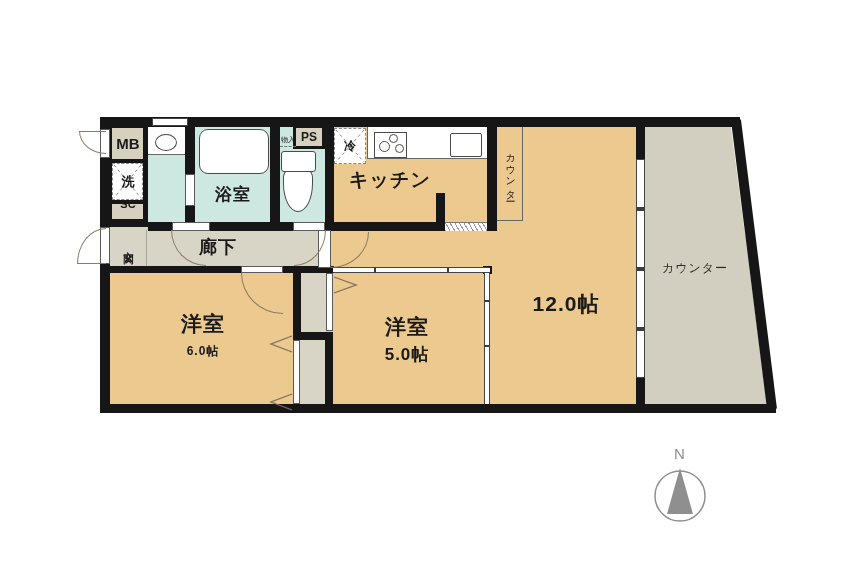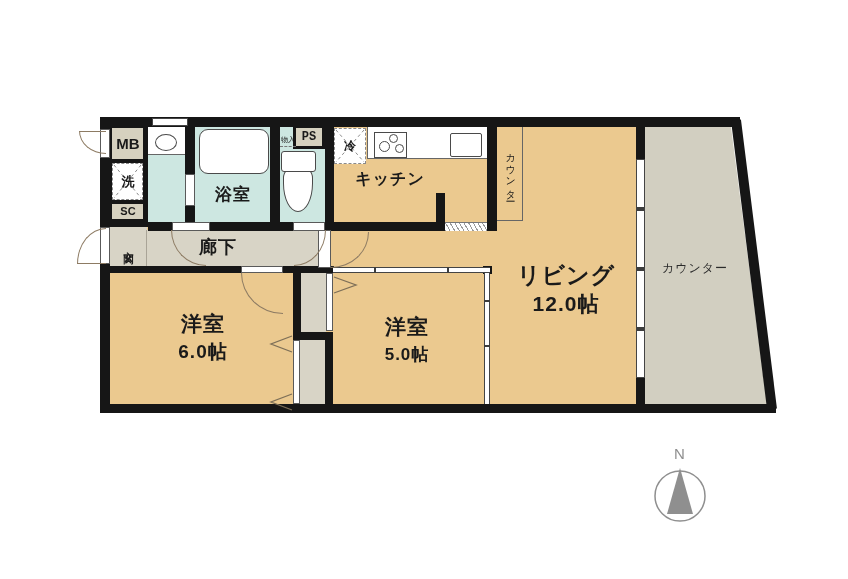--- a/index.html
+++ b/index.html
@@ -139,31 +139,30 @@
     <line x1="114" y1="165" x2="141" y2="198" stroke="#8a8a8a" stroke-width="1" stroke-dasharray="3,3"></line>
     <line x1="141" y1="165" x2="114" y2="198" stroke="#8a8a8a" stroke-width="1" stroke-dasharray="3,3"></line>
     <line x1="336" y1="130" x2="364" y2="162" stroke="#8a8a8a" stroke-width="1" stroke-dasharray="3,3"></line>
     <line x1="364" y1="130" x2="336" y2="162" stroke="#8a8a8a" stroke-width="1" stroke-dasharray="3,3"></line>
     <circle cx="680" cy="496" r="25" fill="#ffffff" stroke="#8f8f8f" stroke-width="1.5"></circle>
     <polygon points="680,468 667,514 693,514" fill="#8f8f8f"></polygon>
   </svg>
 
   <div class="lbl" style="left:128px;top:143px;font-size:15px;letter-spacing:0;">MB</div>
   <div class="lbl" style="left:128px;top:181px;font-size:13px;letter-spacing:0;">洗</div>
-  <div class="lbl" style="left:128px;top:211px;font-size:11px;letter-spacing:0;">SC</div>
+  <div class="lbl" style="left:128px;top:204px;font-size:11px;letter-spacing:0;">SC</div>
   <div class="lbl vert" style="left:128px;top:246px;font-size:10px;">玄関</div>
   <div class="lbl" style="left:233px;top:194px;font-size:17px;">浴室</div>
   <div class="lbl" style="left:288px;top:139px;font-size:7px;letter-spacing:0;font-weight:500;">物入</div>
-  <div class="lbl" style="left:309px;top:137px;font-size:12px;letter-spacing:0;font-family:Liberation Mono, monospace;">PS</div>
+  <div class="lbl" style="left:309px;top:137px;font-size:12px;letter-spacing:0;">PS</div>
   <div class="lbl" style="left:350px;top:146px;font-size:12px;letter-spacing:0;">冷</div>
-  <div class="lbl" style="left:390px;top:179px;font-size:16px;">キッチン</div>
+  <div class="lbl" style="left:390px;top:179px;font-size:19px;">キッチン</div>
   <div class="lbl vert" style="left:510px;top:171px;font-size:10px;letter-spacing:1px;font-weight:500;">カウンター</div>
   <div class="lbl" style="left:218px;top:247px;font-size:18px;">廊下</div>
-  <div class="lbl" style="left:566px;top:275px;font-size:23px;">リビング</div>
   <div class="lbl" style="left:566px;top:303px;font-size:21px;">12.0帖</div>
   <div class="lbl" style="left:203px;top:323px;font-size:21px;">洋室</div>
-  <div class="lbl" style="left:203px;top:351px;font-size:19px;text-align:right;">6.0帖</div>
+  <div class="lbl" style="left:203px;top:351px;font-size:12px;text-align:right;">6.0帖</div>
   <div class="lbl" style="left:407px;top:326px;font-size:21px;">洋室</div>
   <div class="lbl" style="left:407px;top:354px;font-size:17px;">5.0帖</div>
   <div class="lbl" style="left:695px;top:268px;font-size:12px;font-weight:500;color:#2a2a2a;">カウンター</div>
   <div class="lbl" style="left:680px;top:453px;font-size:15px;font-weight:500;color:#8f8f8f;">N</div>
 
 </div>
 
 </body></html>

